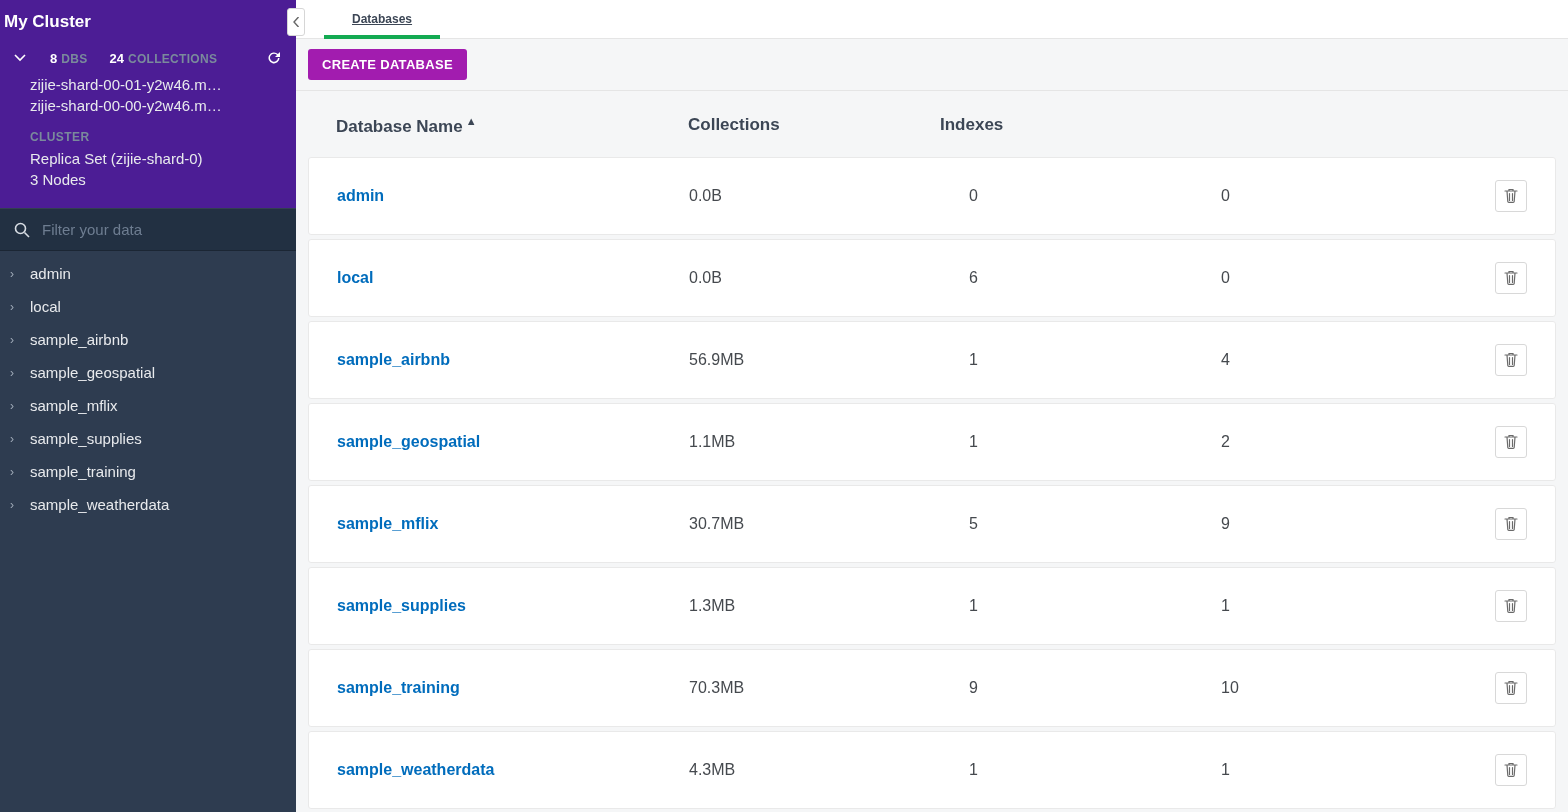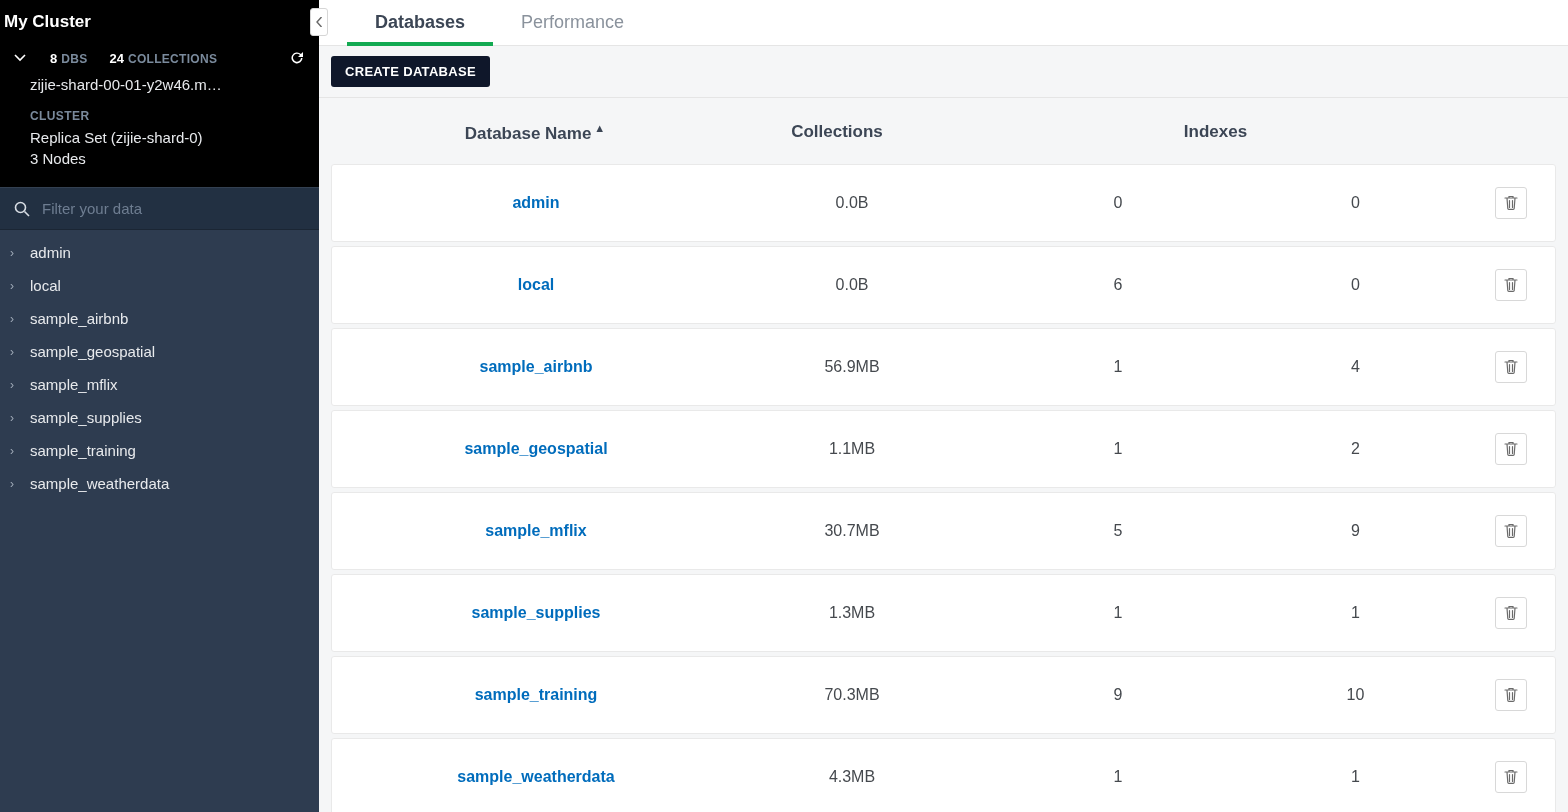--- a/index.html
+++ b/index.html
@@ -6,22 +6,22 @@
     body {
       font-family: -apple-system, BlinkMacSystemFont, "Segoe UI", Helvetica, Arial, sans-serif;
       display: flex;
       height: 812px;
       width: 1568px;
       overflow: hidden;
       background: #f5f6f7;
     }
     
     .sidebar {
-      width: 319px;
-      background: #000000;
+      width: 296px;
+      background: #4c1d95;
       color: #ffffff;
       display: flex;
       flex-direction: column;
       position: relative;
       flex-shrink: 0;
     }
     .sidebar-header {
       padding: 12px 14px 10px 4px;
       font-size: 17px;
       font-weight: 700;
@@ -127,58 +127,58 @@
       overflow: hidden;
     }
     .tabs-row {
       display: flex;
       background: #ffffff;
       border-bottom: 1px solid #e5e5e5;
       padding-left: 28px;
     }
     .tab {
       padding: 12px 28px 12px 28px;
-      font-size: 18px;
+      font-size: 12px;
       color: #8a929c;
       cursor: pointer;
       font-weight: 500;
       position: relative;
+      text-decoration: underline;
     }
     .tab.active {
       color: #3c4655;
       font-weight: 700;
     }
     .tab.active::after {
       content: "";
       position: absolute;
       left: 0; right: 0; bottom: -1px;
       height: 4px;
       background: #13aa52;
     }
     .action-bar {
       padding: 10px 12px;
       background: #f5f6f7;
       border-bottom: 1px solid #e5e5e5;
     }
     .create-btn {
-      background: #0f172a;
+      background: #a21caf;
       color: #ffffff;
       border: none;
       padding: 8px 14px;
       font-size: 13px;
       font-weight: 700;
       letter-spacing: 0.3px;
       border-radius: 3px;
       cursor: pointer;
     }
     .table-wrap {
       padding: 0 12px 20px 12px;
       flex: 1;
       overflow: auto;
-      text-align: center;
     }
     .table-header {
       display: flex;
       padding: 24px 28px 20px 28px;
       font-size: 17px;
       color: #3c4655;
       font-weight: 600;
     }
     .col-name { flex: 0 0 352px; }
     .col-storage { flex: 0 0 280px; }
@@ -247,20 +247,21 @@
       <span class="stat-label">COLLECTIONS</span>
     </span>
     <span class="refresh-icon">
       <svg width="16" height="16" viewBox="0 0 16 16">
           <path d="M13.5 8a5.5 5.5 0 1 1-1.6-3.9L14 2v5H9l2-2A4 4 0 1 0 12 8h1.5z" fill="#fff"></path>
         </svg>
     </span>
   </div>
 
   <div class="host-item">zijie-shard-00-01-y2w46.m…</div>
+  <div class="host-item">zijie-shard-00-00-y2w46.m…</div>
 
   <div class="section-label">CLUSTER</div>
   <div class="cluster-text">Replica Set (zijie-shard-0)</div>
   <div class="cluster-text">3 Nodes</div>
 
 
   <div class="search-row">
     <span class="search-icon">
       <svg width="16" height="16" viewBox="0 0 16 16">
           <circle cx="6.5" cy="6.5" r="5" stroke="#d8dde4" stroke-width="1.6" fill="none"></circle>
@@ -302,21 +303,20 @@
     <div class="db-item">
         <span class="chev-right">›</span>
         <span>sample_weatherdata</span>
       </div>
   </div>
 </div>
 
 <div class="main">
   <div class="tabs-row">
     <div class="tab active">Databases</div>
-    <div class="tab">Performance</div>
   </div>
 
   <div class="action-bar">
     <button class="create-btn">CREATE DATABASE</button>
   </div>
 
   <div class="table-wrap">
     <div class="table-header">
       <div class="col-name">
         <span>Database Name</span><span class="sort-caret">▲</span>

